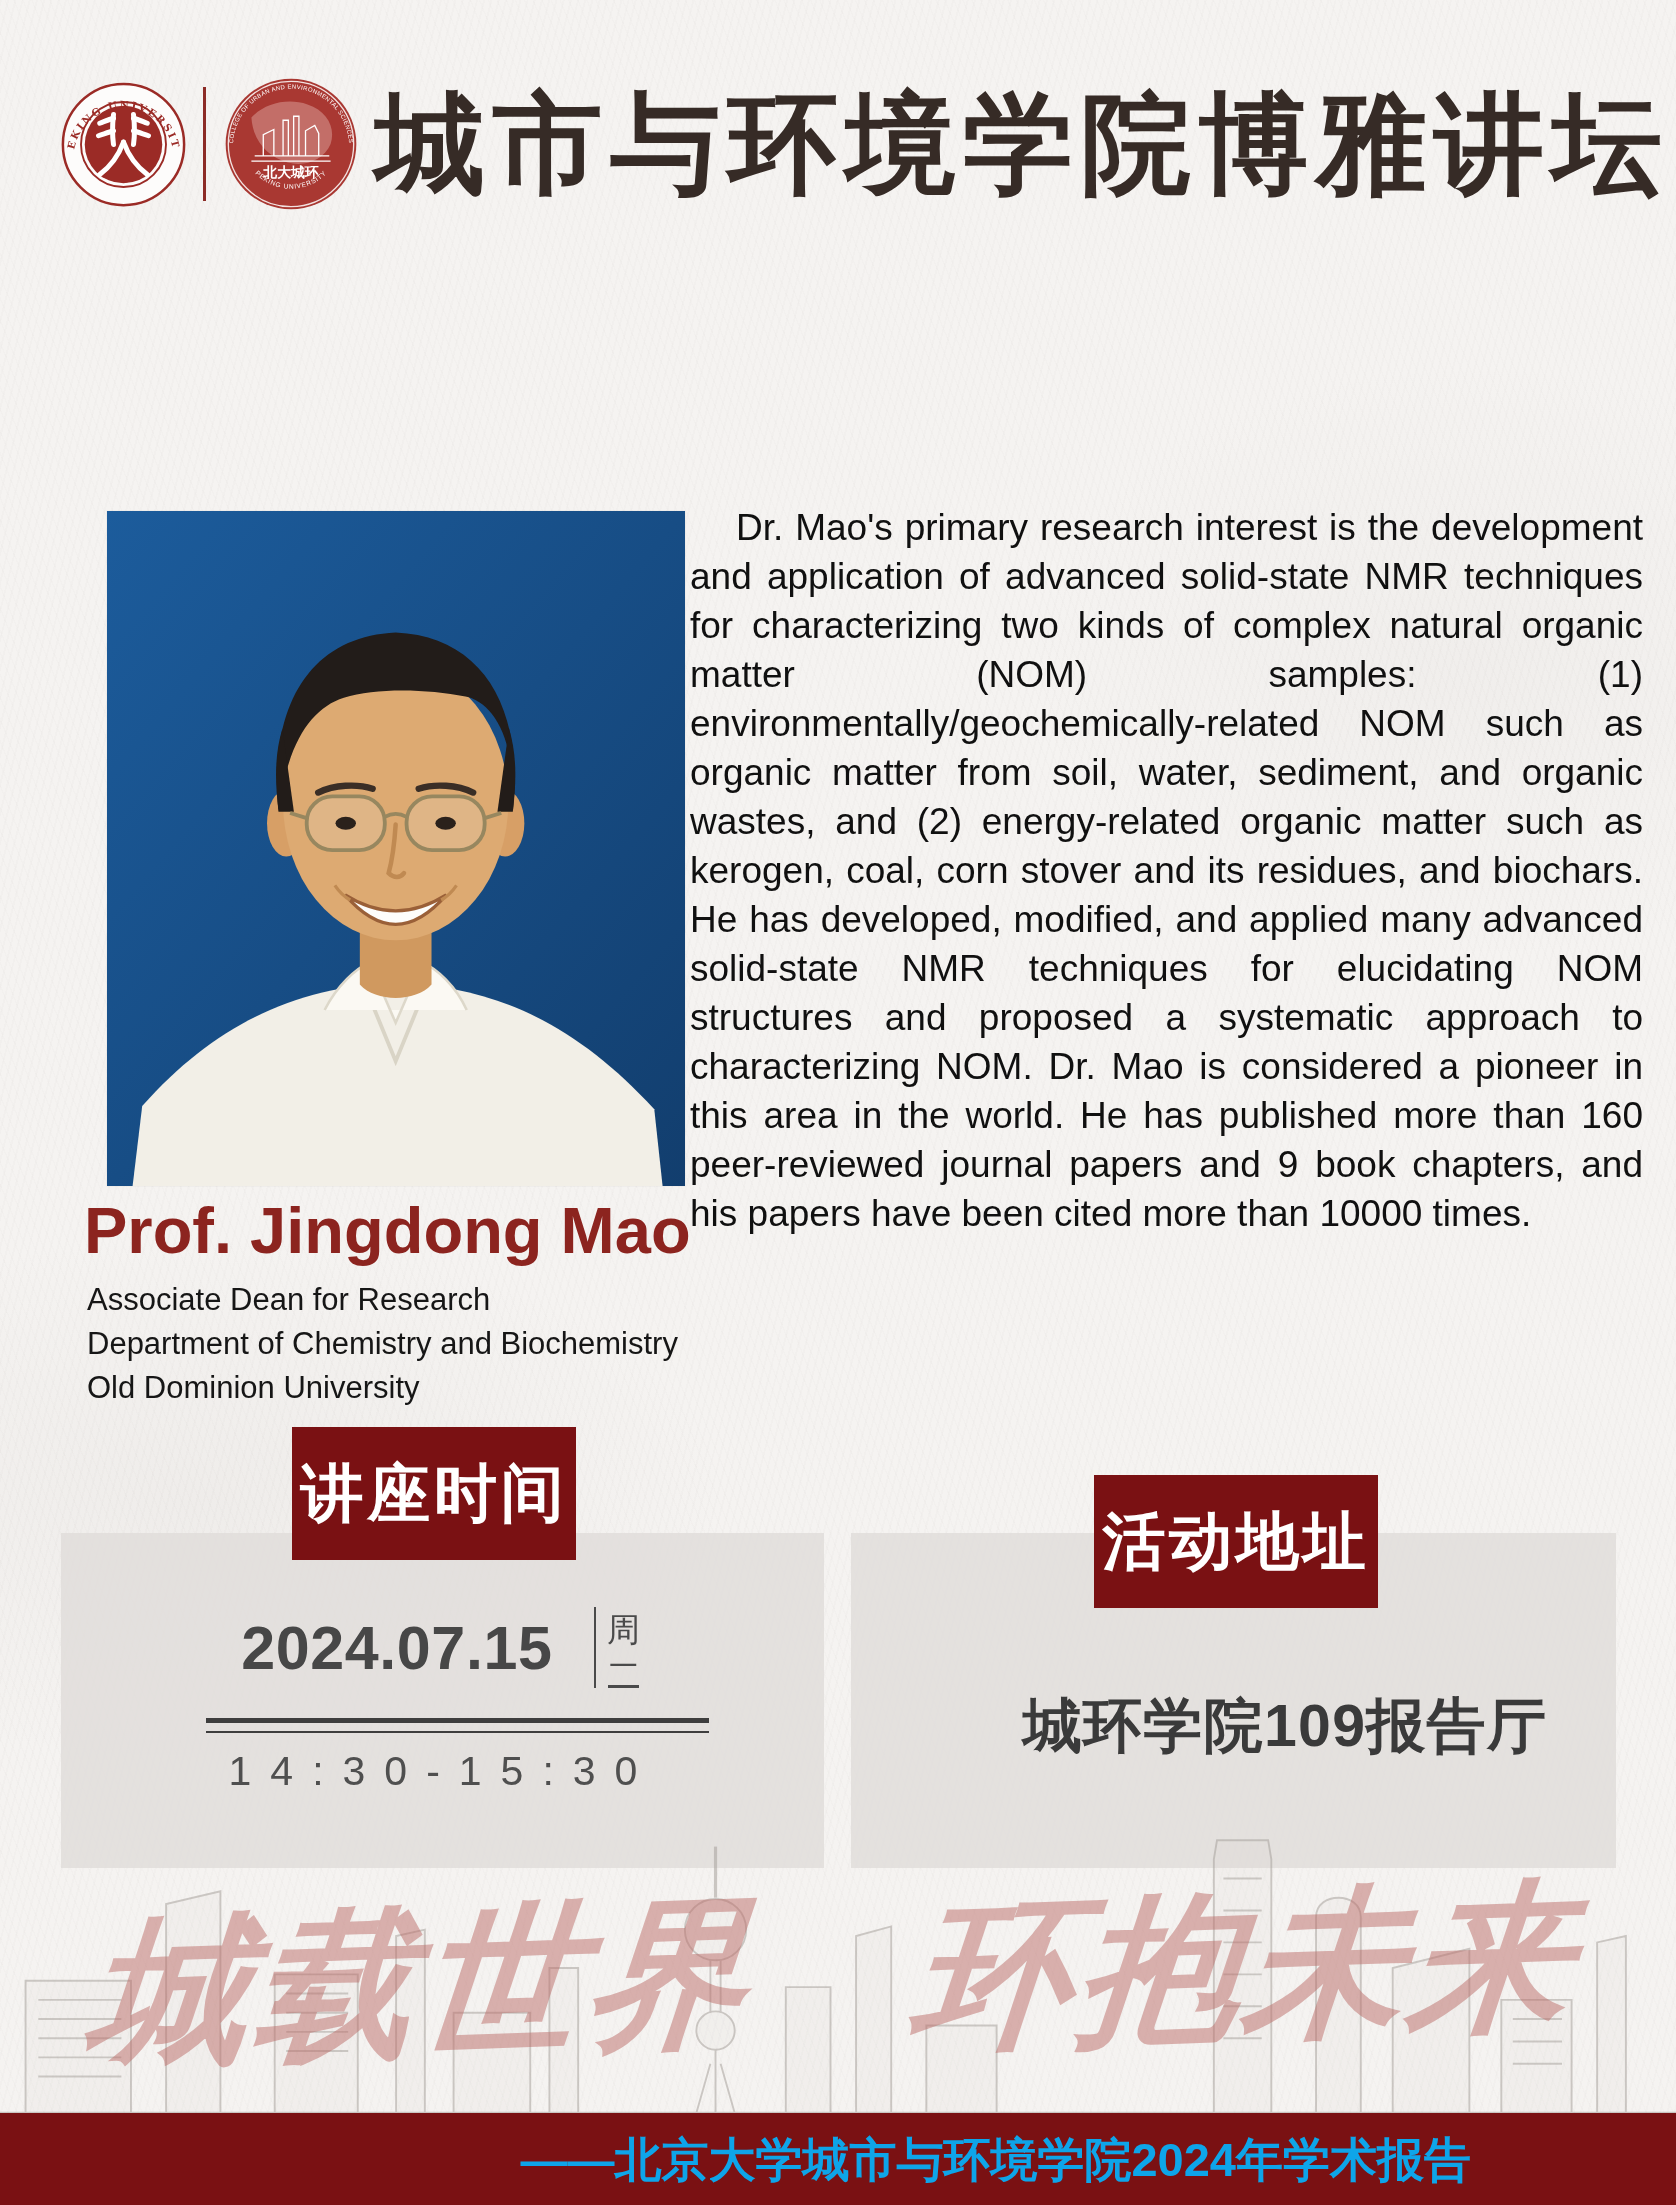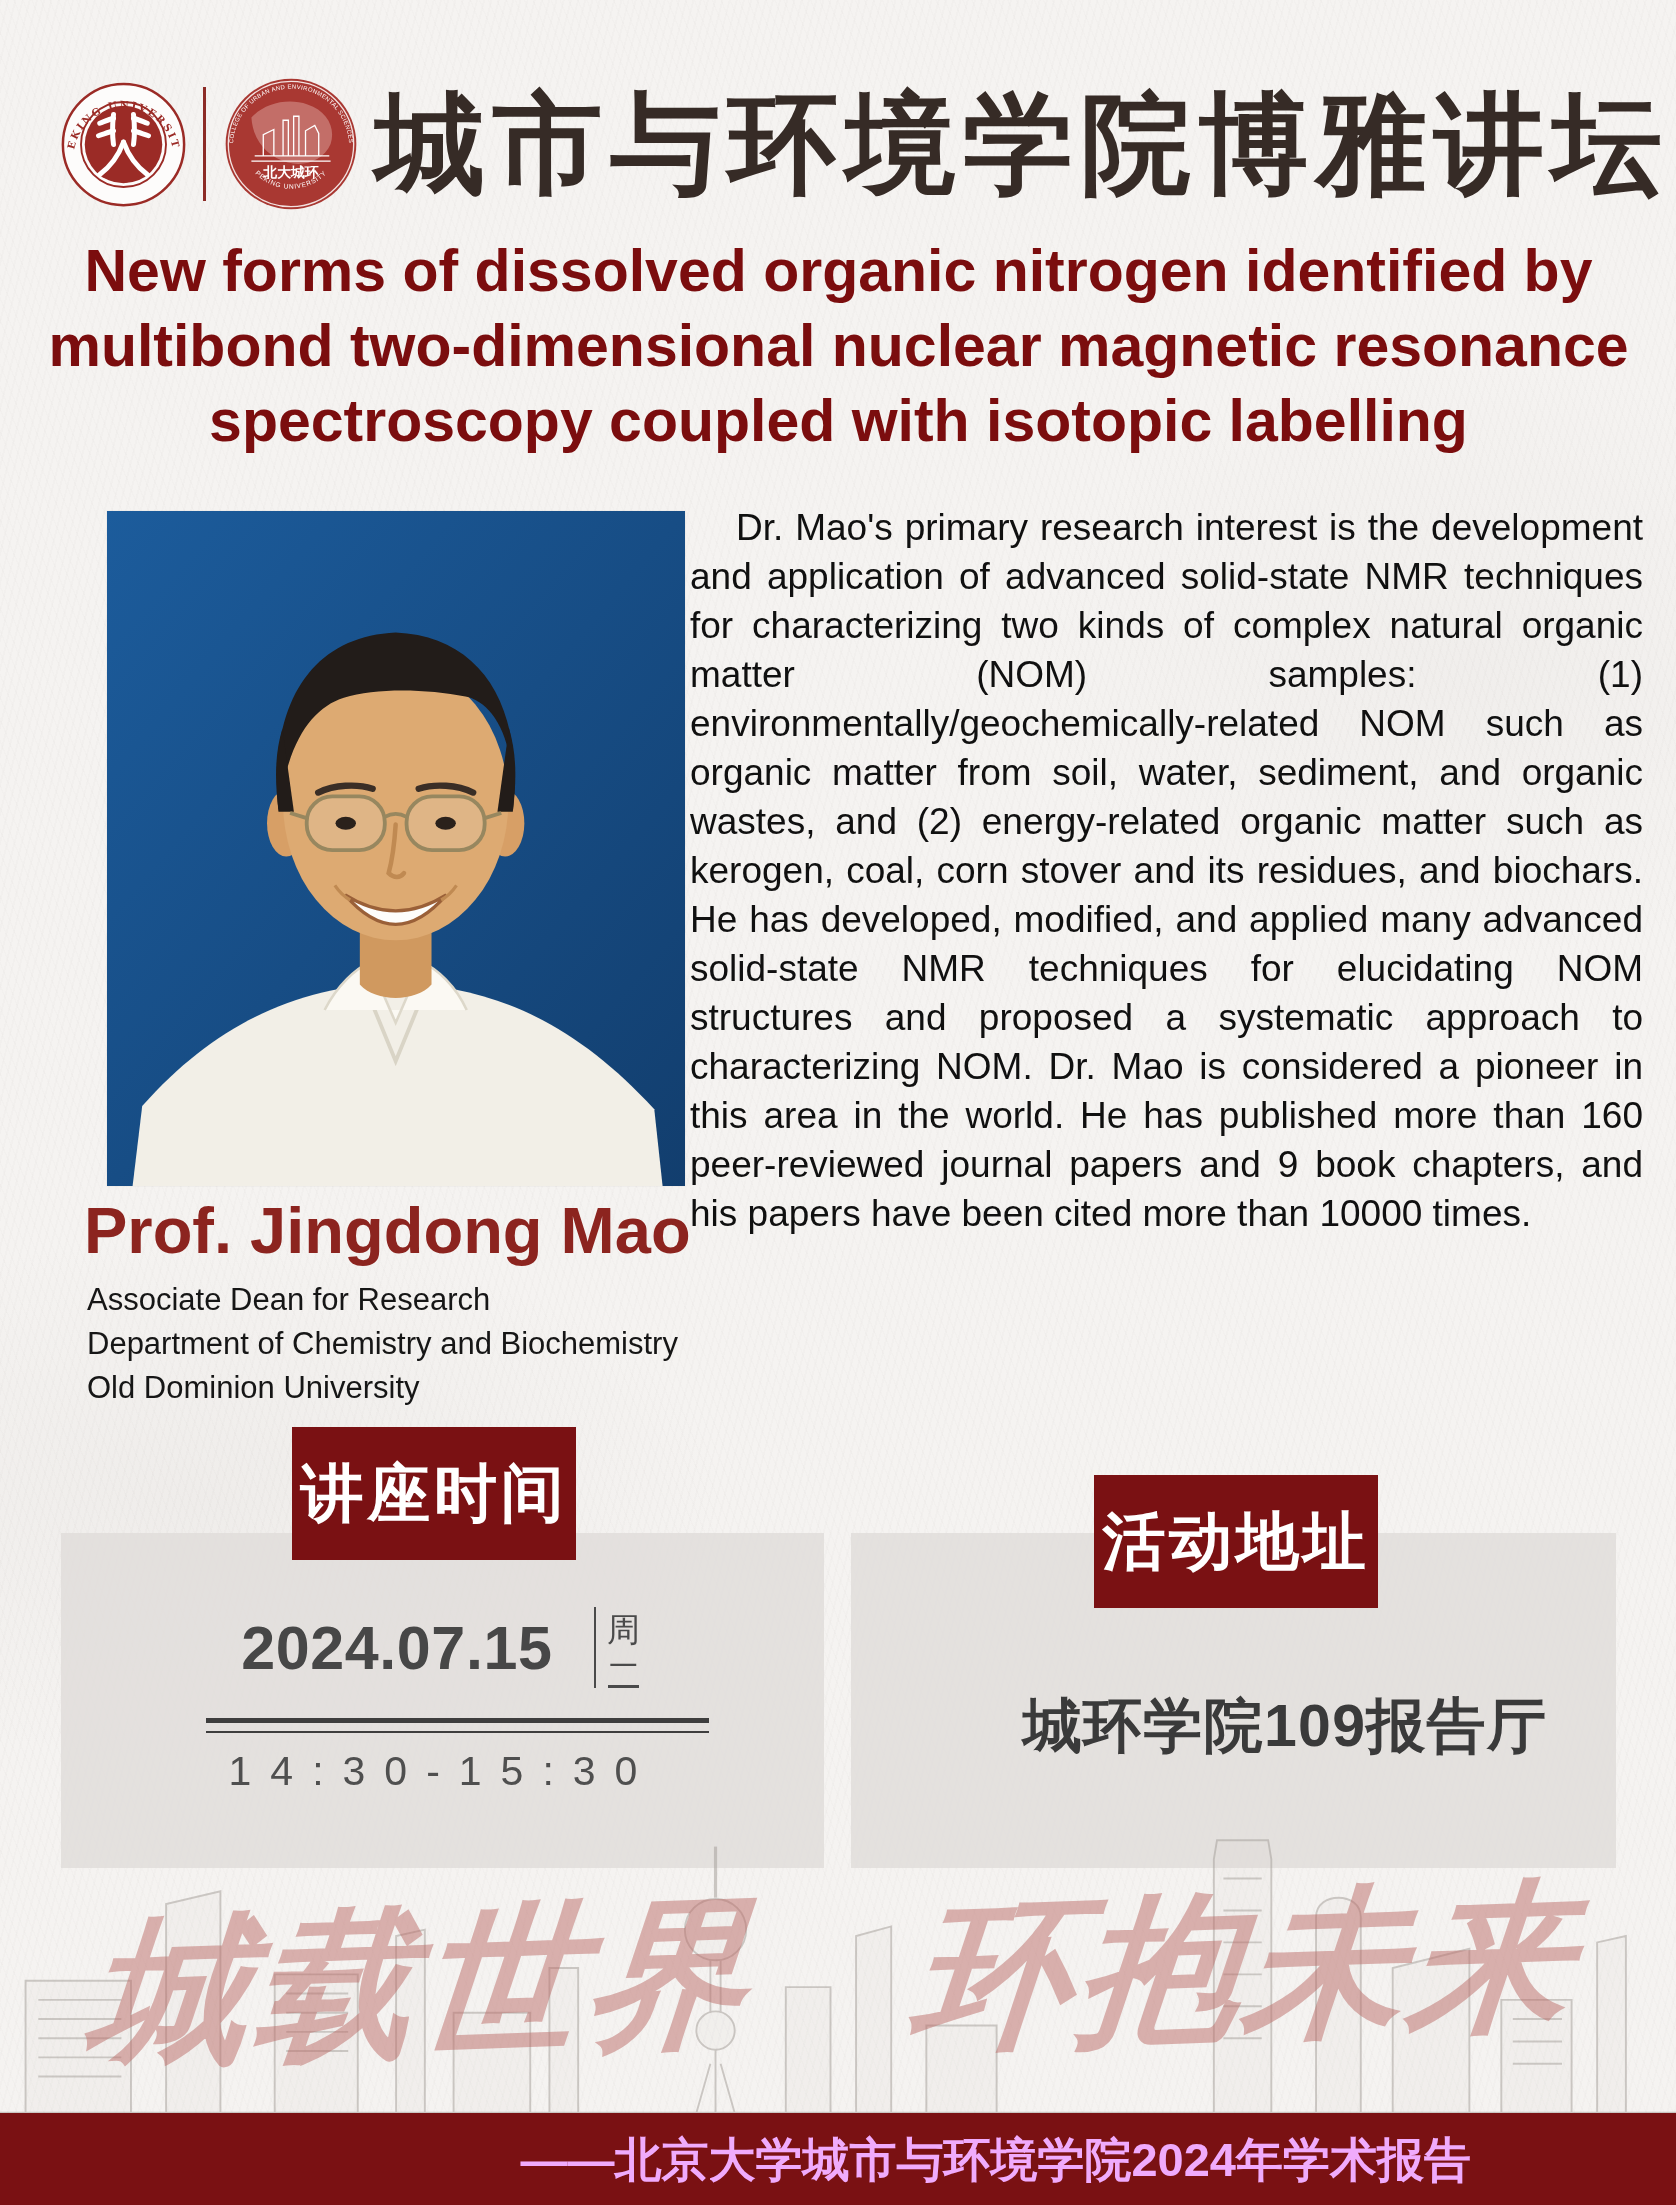--- a/index.html
+++ b/index.html
@@ -91,21 +91,21 @@
     font-size:161px;letter-spacing:5.1px;white-space:nowrap;
   }
   .calli-left{left:88px;top:1877px;transform:rotate(-2deg) skewX(-7deg);}
   .calli-right{left:912px;top:1860px;transform:rotate(-2deg) skewX(-7deg);}
 
   
   .footer-bar{left:0;top:2113px;width:1677px;height:93px;background:#7a1113;}
   .footer-text{
     width:1509px;height:93px;line-height:93px;
     text-align:right;padding-right:38px;box-sizing:border-box;
-    color:#f0abfc;font-size:47px;font-weight:700;white-space:nowrap;
+    color:#0ea5e9;font-size:47px;font-weight:700;white-space:nowrap;
   }
 </style>
 </head>
 <body>
 
 <div class="poster">
 
   <div class="abs header-row">
 
     <svg class="seal" width="125" height="125" viewBox="0 0 200 200">
@@ -157,25 +157,20 @@
         <textPath href="#arc-cues-top" startOffset="50%">COLLEGE OF URBAN AND ENVIRONMENTAL SCIENCES</textPath>
       </text>
       <text fill="#ffffff" font-size="10" letter-spacing="1.2" text-anchor="middle" font-family="Liberation Sans, DejaVu Sans, sans-serif">
         <textPath href="#arc-cues-bottom" startOffset="50%">PEKING UNIVERSITY</textPath>
       </text>
     </svg>
 
     <div class="forum-title">城市与环境学院博雅讲坛</div>
   </div>
 
-  <div class="abs lecture-title">
-    <div class="tline">New forms of dissolved organic nitrogen identified by</div>
-    <div class="tline">multibond two-dimensional nuclear magnetic resonance</div>
-    <div class="tline">spectroscopy coupled with isotopic labelling</div>
-  </div>
 
   <svg class="abs speaker-photo" viewBox="0 0 903 1055" preserveAspectRatio="none">
     <defs>
       <linearGradient id="photo-bg" x1="0" y1="0" x2="1" y2="1">
         <stop offset="0" stop-color="#1c5c9c"></stop>
         <stop offset="1" stop-color="#123e6e"></stop>
       </linearGradient>
     </defs>
     <rect x="0" y="0" width="903" height="1055" fill="url(#photo-bg)"></rect>
 

